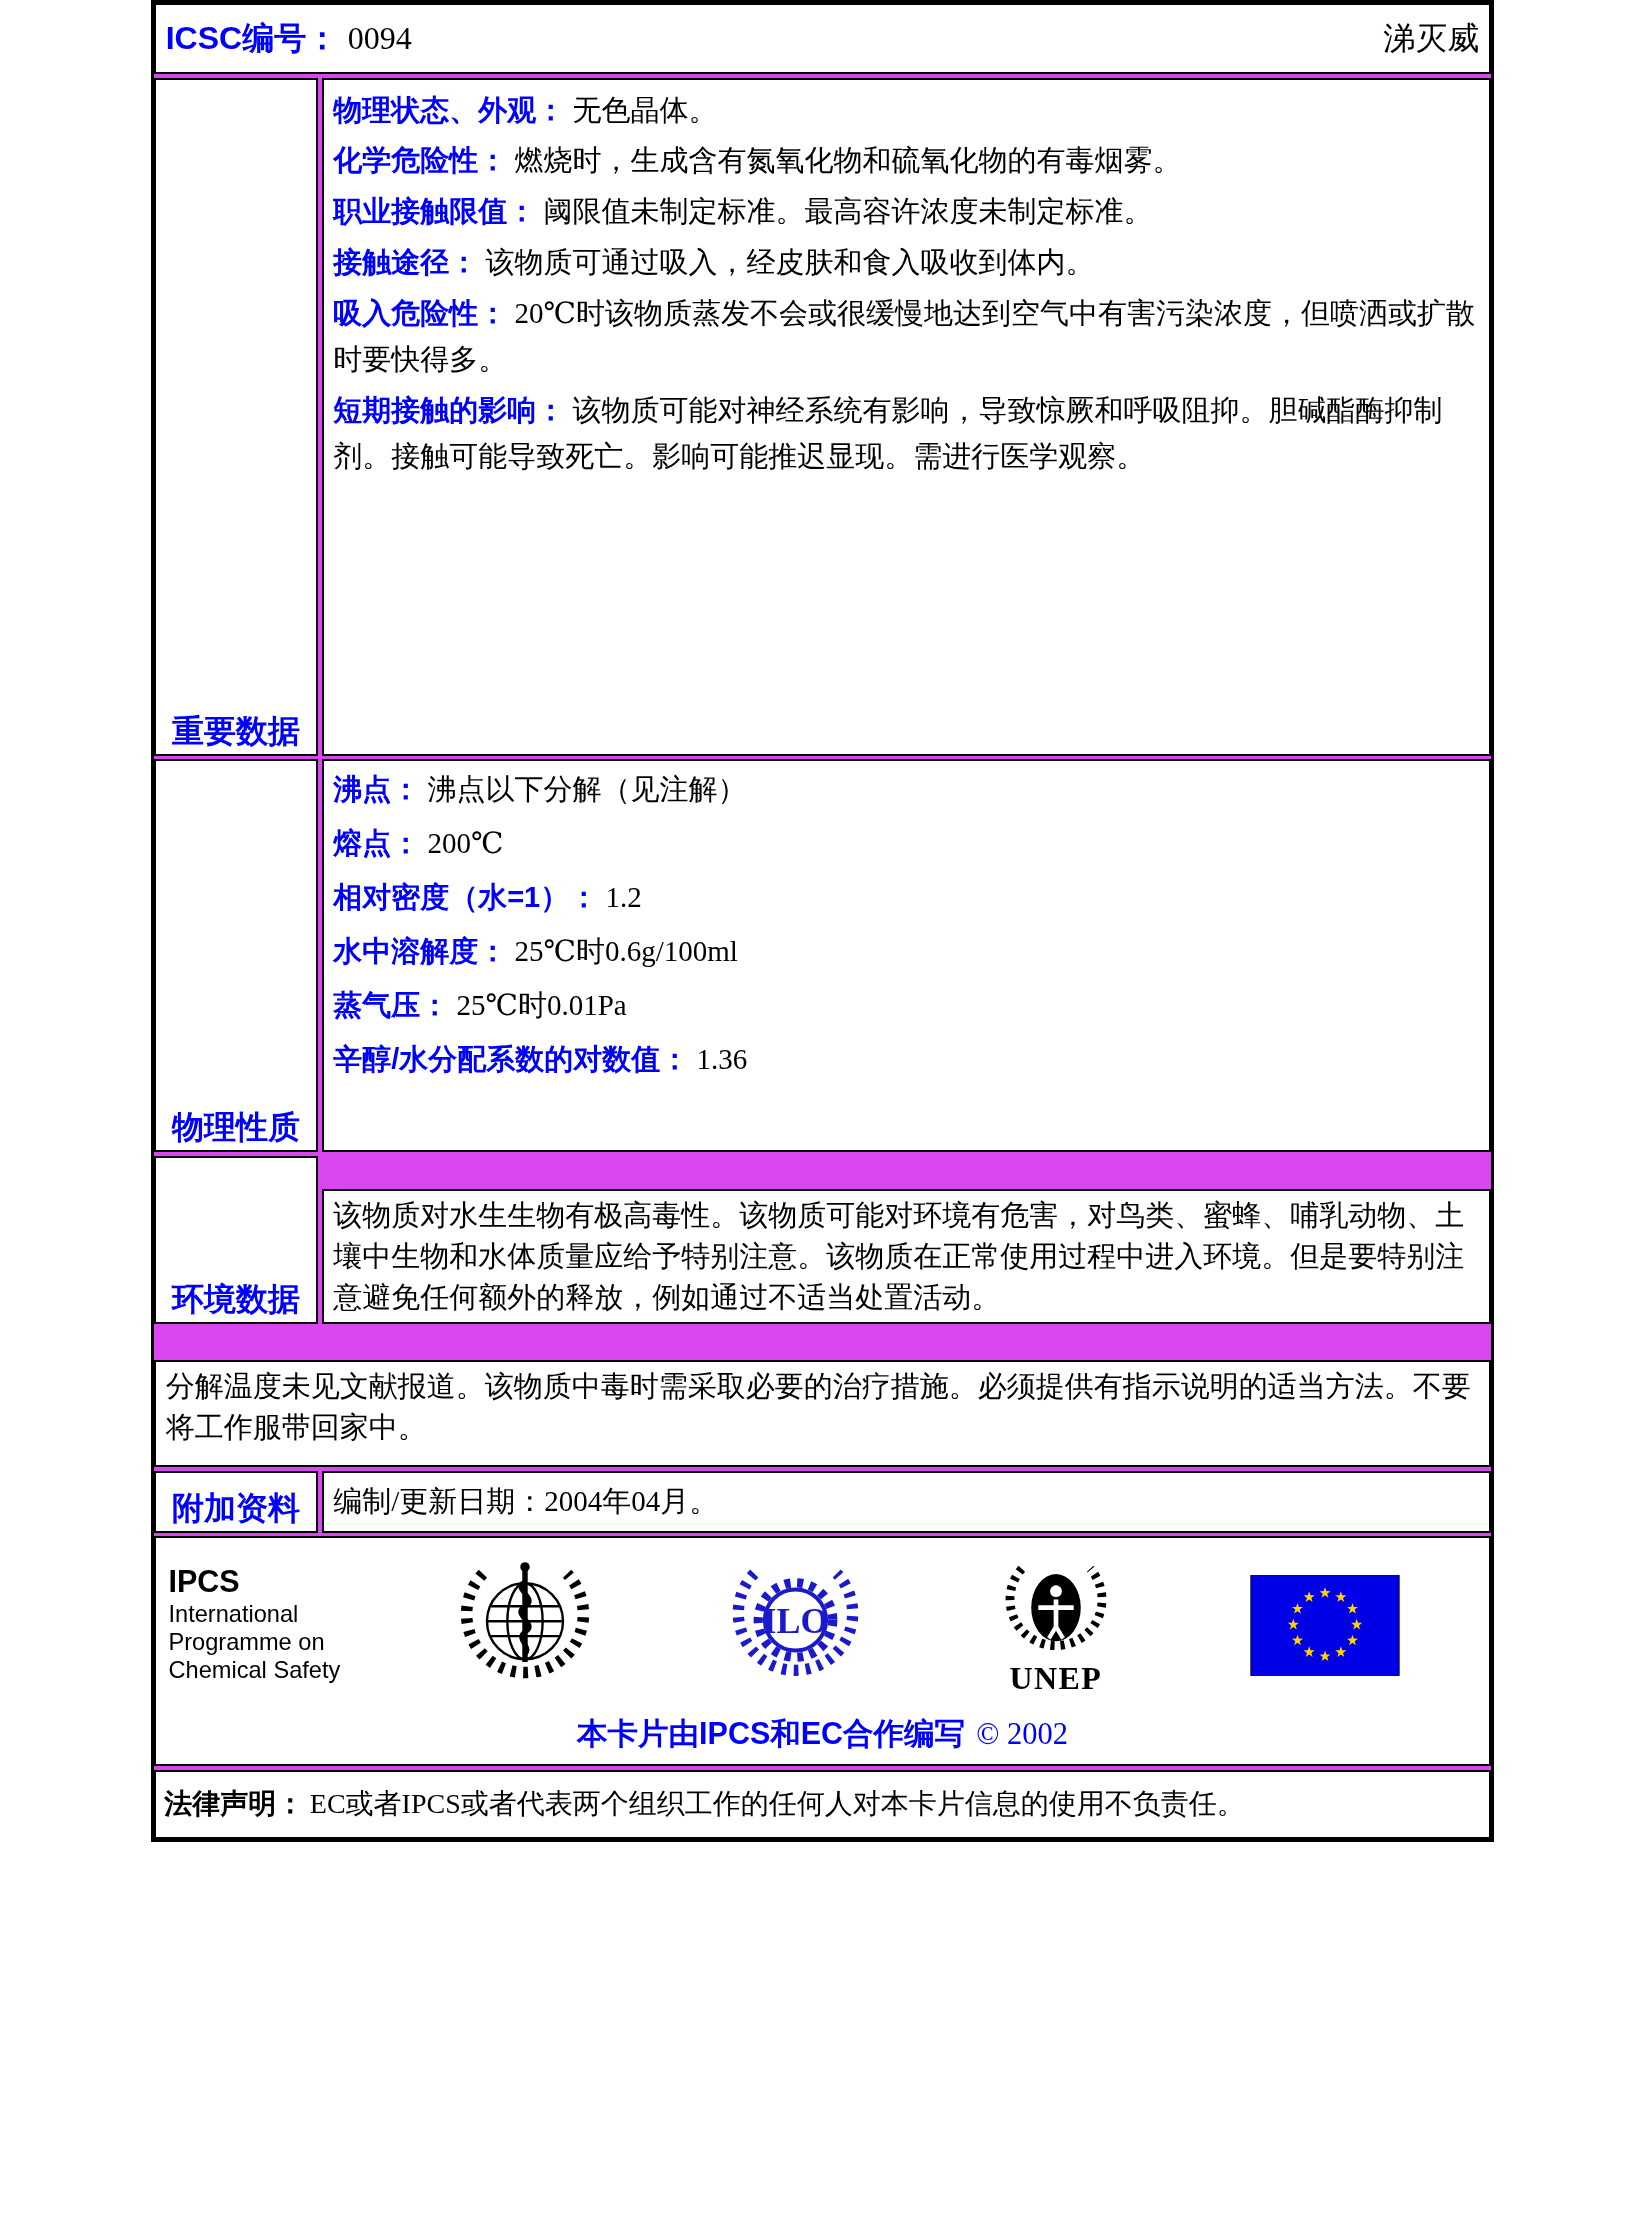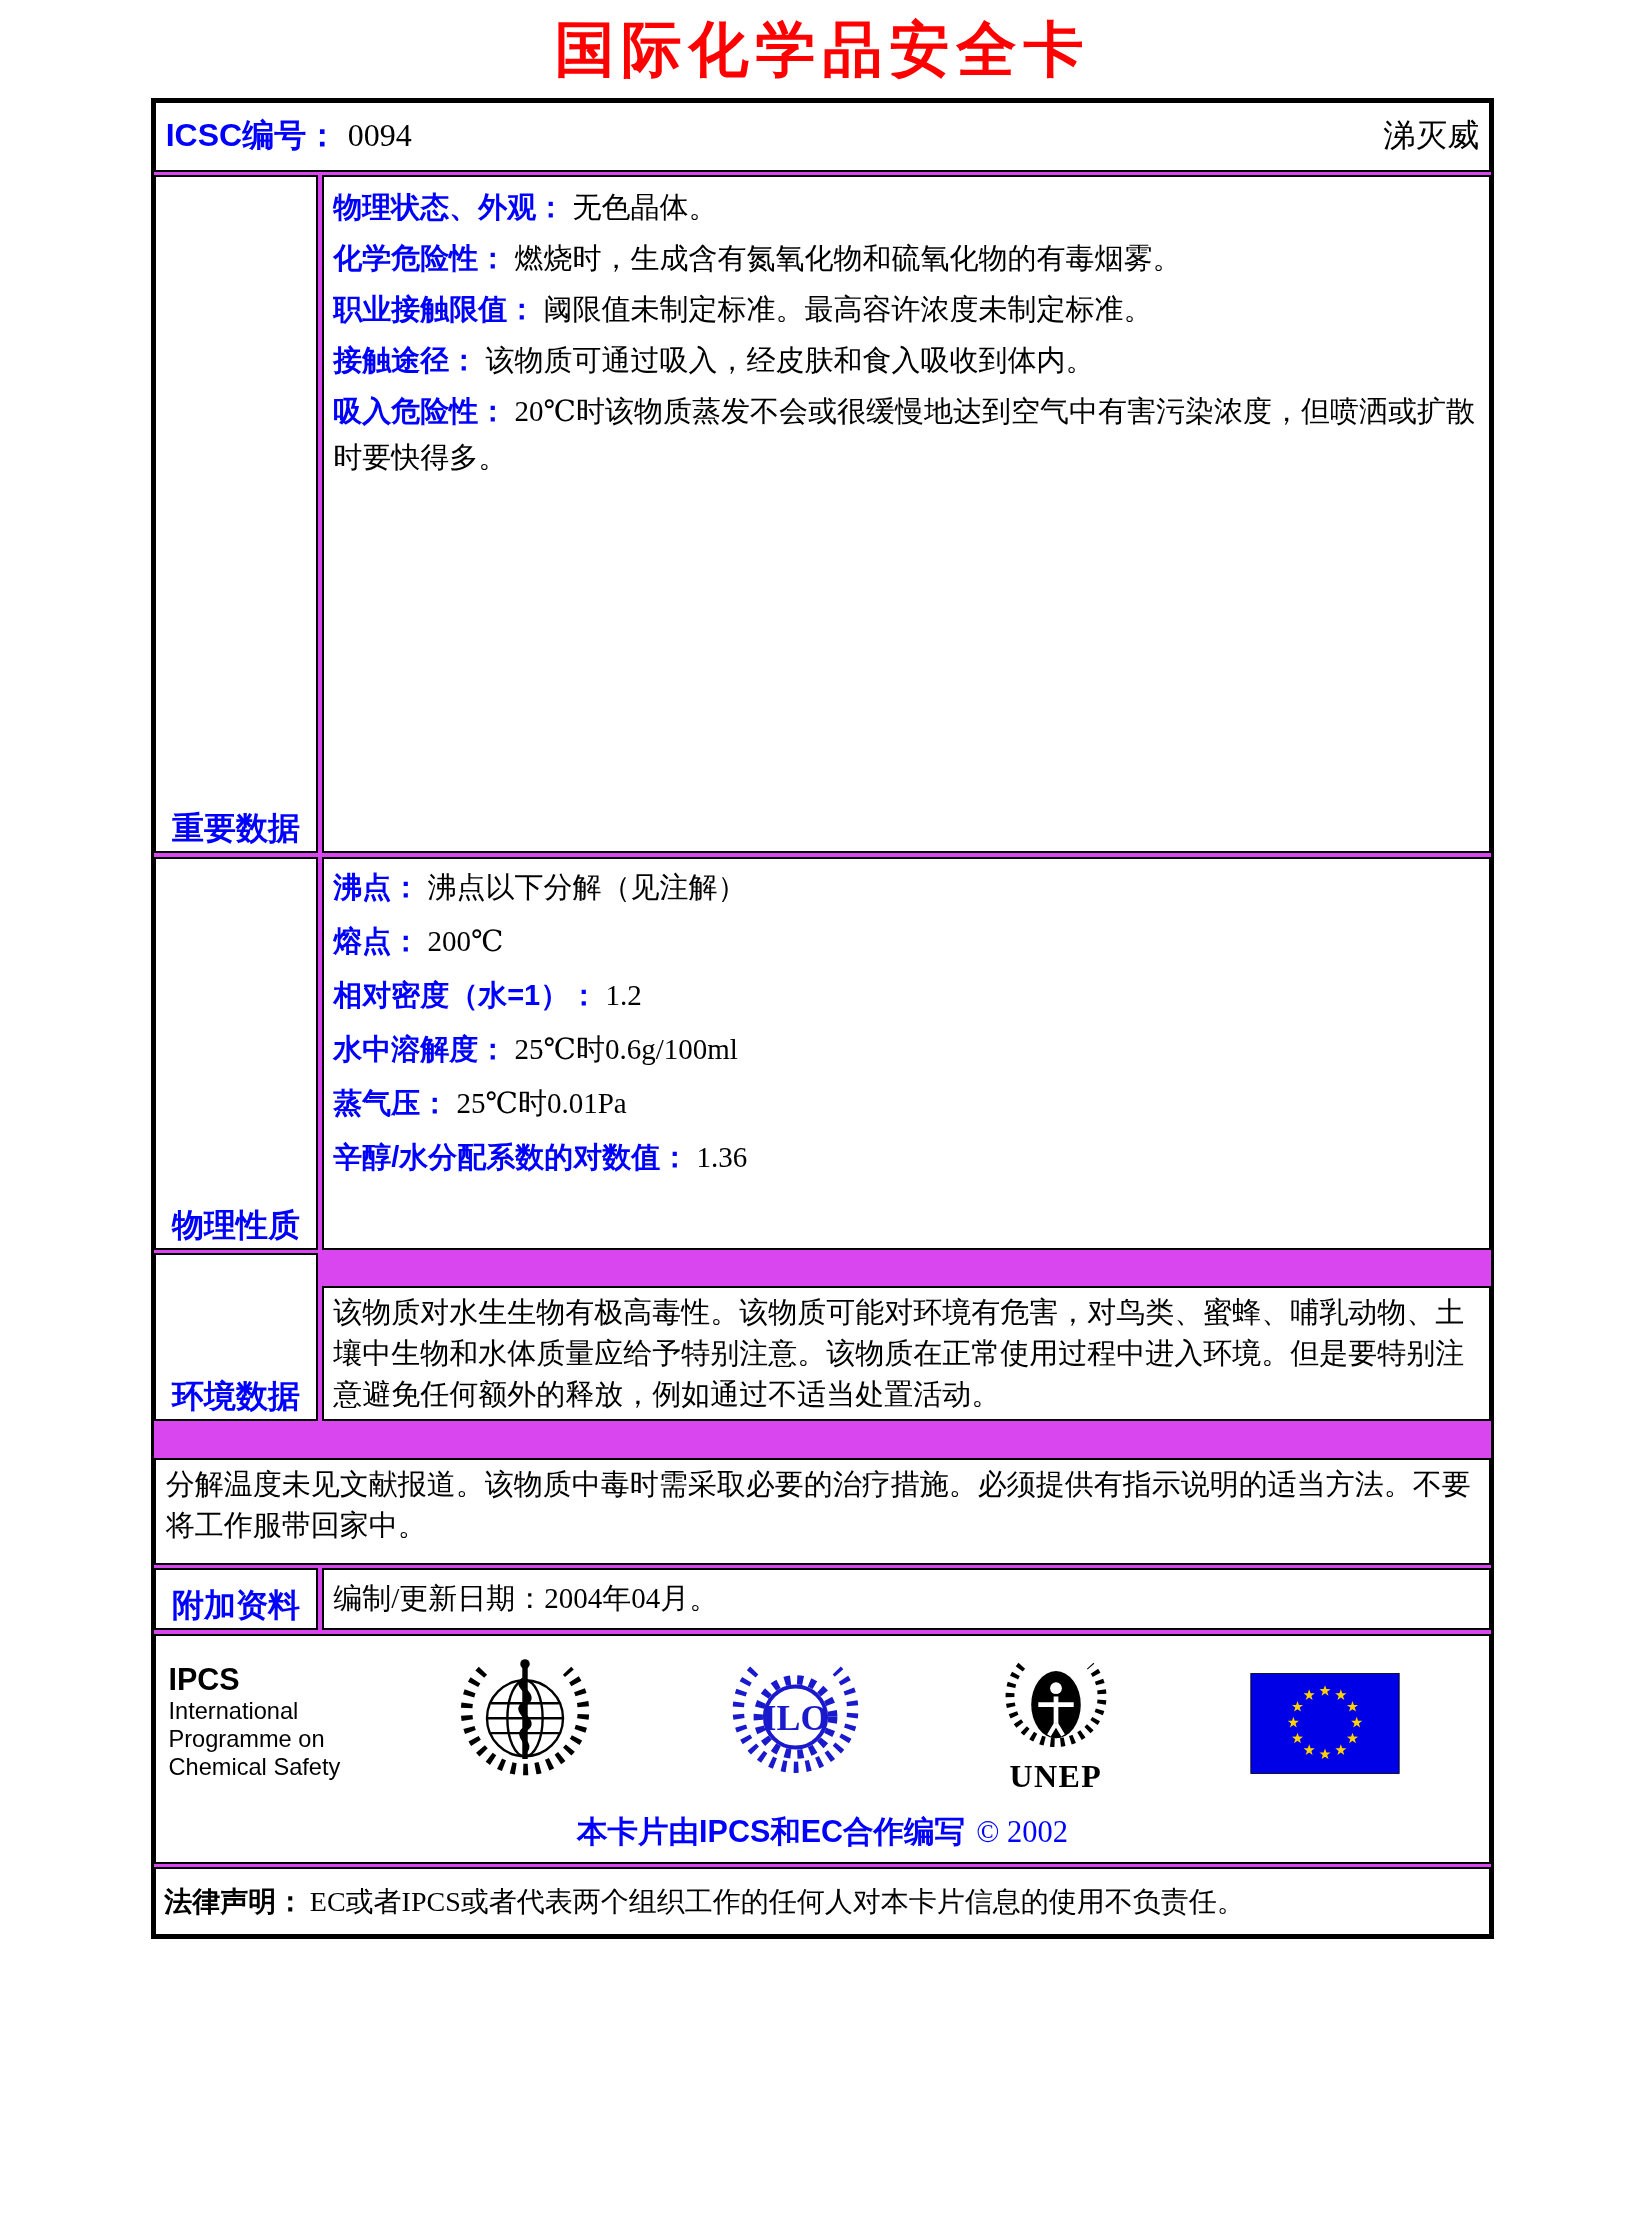--- a/index.html
+++ b/index.html
@@ -72,21 +72,20 @@
   .ilo-stroke{stroke:var(--ilo-blue,#1A1ACC);fill:none;}
   .ilo-text{fill:var(--ilo-blue,#1A1ACC);font-family:"Liberation Serif","DejaVu Serif",serif;font-weight:bold;}
   .eu-rect{fill:var(--eu-blue,#0000E6);stroke:#000;stroke-width:1;}
   .star{fill:var(--star-yellow,#FFD200);}
 </style>
 </head>
 <body>
 
 <div class="page">
 
-  <h1 class="title">国际化学品安全卡</h1>
 
   <div class="card">
 
     <div class="row">
       <div class="cell header-cell">
         <span class="hdr-left">
           <span class="blue-label">ICSC编号：</span><span class="val">0094</span>
         </span>
         <span class="val">涕灭威</span>
       </div>
@@ -95,20 +94,21 @@
     <div class="row row-important">
       <div class="cell label-cell">
         <span>重要数据</span>
       </div>
       <div class="cell content-cell">
         <p><span class="blue-label">物理状态、外观：</span> <span class="val">无色晶体。</span></p>
         <p><span class="blue-label">化学危险性：</span> <span class="val">燃烧时，生成含有氮氧化物和硫氧化物的有毒烟雾。</span></p>
         <p><span class="blue-label">职业接触限值：</span> <span class="val">阈限值未制定标准。最高容许浓度未制定标准。</span></p>
         <p><span class="blue-label">接触途径：</span> <span class="val">该物质可通过吸入，经皮肤和食入吸收到体内。</span></p>
         <p><span class="blue-label">吸入危险性：</span> <span class="val">20℃时该物质蒸发不会或很缓慢地达到空气中有害污染浓度，但喷洒或扩散时要快得多。</span></p>
+        <p><span class="blue-label">短期接触的影响：</span> <span class="val">该物质可能对神经系统有影响，导致惊厥和呼吸阻抑。胆碱酯酶抑制剂。接触可能导致死亡。影响可能推迟显现。需进行医学观察。</span></p>
       </div>
     </div>
 
     <div class="row row-physical">
       <div class="cell label-cell">
         <span>物理性质</span>
       </div>
       <div class="cell content-cell">
         <p><span class="blue-label">沸点：</span> <span class="val">沸点以下分解（见注解）</span></p>
         <p><span class="blue-label">熔点：</span> <span class="val">200℃</span></p>

